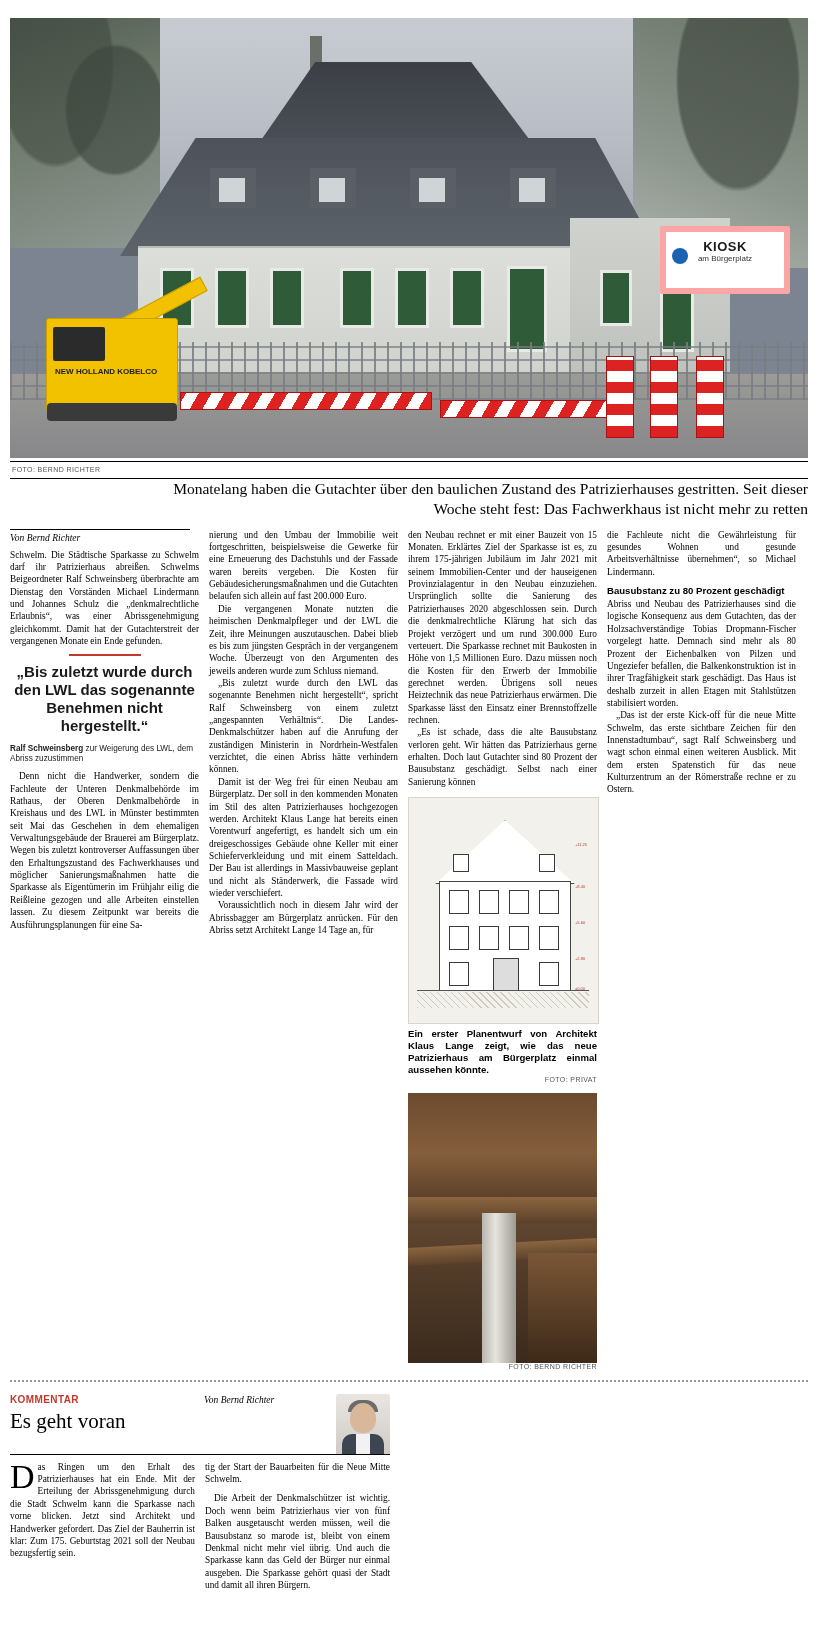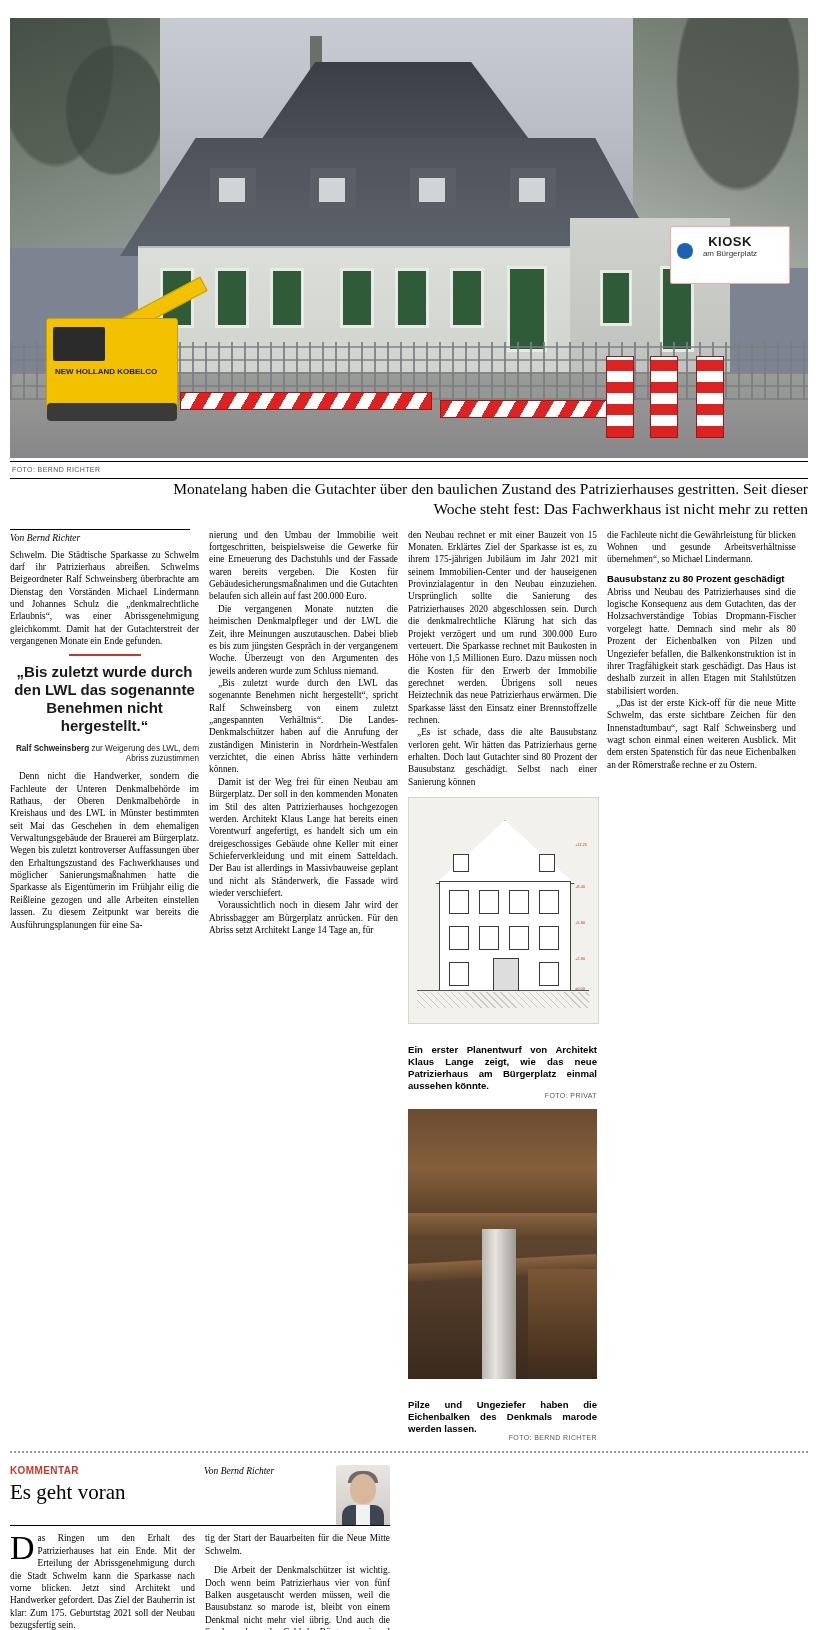--- a/index.html
+++ b/index.html
@@ -100,21 +100,21 @@
     background:
       repeating-linear-gradient(90deg, rgba(120,125,130,.85) 0 2px, rgba(0,0,0,0) 2px 13px),
       repeating-linear-gradient(0deg, rgba(120,125,130,.7) 0 2px, rgba(0,0,0,0) 2px 13px);
   }
   .barrier{
     position:absolute;height:16px;
     background:repeating-linear-gradient(-60deg,#d22 0 11px,#fff 11px 22px);
     border:1px solid #a11;
   }
   .kiosk{
-    position:absolute;right:18px;top:208px;width:118px;height:56px;background:#ffffff;border:1px solid #fca5a5;
+    position:absolute;right:18px;top:208px;width:118px;height:56px;background:#ffffff;border:6px solid #fca5a5;
     border-radius:2px;text-align:center;
   }
   .kiosk b{display:block;font:700 13px "Liberation Sans",sans-serif;color:#1b1b1b;margin-top:7px;letter-spacing:.5px;}
   .kiosk span{display:block;font:400 8px "Liberation Sans",sans-serif;color:#333;text-align:center;}
   .blue-dot{position:absolute;left:6px;top:16px;width:16px;height:16px;border-radius:50%;background:#1b63b0;}
 
   .photo-cap-bar{
     width:798px;box-sizing:border-box;
     border-top:1px solid #000;border-bottom:1px solid #000;
     padding:4px 2px 5px 2px;margin-top:3px;
@@ -166,21 +166,21 @@
   .col p{margin:0 0 0 0;text-indent:9px;}
   .col p.first{text-indent:0;}
 
   .pullquote{
     text-align:center;
     font:700 15px/1.22 "Liberation Sans",sans-serif;
     color:#1a1a1a;
     margin:7px 0 4px 0;
   }
   .pullquote-attr{
-    text-align:right;
+    text-align:left;
     font:400 8.2px/1.25 "Liberation Sans",sans-serif;
     color:#222;
     margin-bottom:6px;
     margin-top:8px;
   }
   .pullquote-attr b{font-weight:700;}
   .pq-rule{border-top:2px solid #c0392b;width:72px;margin:6px auto 7px auto;}
 
   .subhl{
     font:700 9.6px "Liberation Sans",sans-serif;
@@ -208,21 +208,21 @@
   .sk-door{position:absolute;background:#ddd;border:1px solid #3a3a3a;}
   .sk-ground{position:absolute;left:8px;top:192px;width:172px;height:1px;background:#555;}
   .sk-dim{position:absolute;font:400 4px "Liberation Sans",sans-serif;color:#b03a2e;}
   .sk-hatch{
     position:absolute;left:8px;top:194px;width:172px;height:16px;
     background:repeating-linear-gradient(45deg,#cfcabf 0 1px,rgba(0,0,0,0) 1px 5px);
   }
 
   .img-cap{
     font:700 9.6px/1.24 "Liberation Sans",sans-serif;
-    margin-top:20px;
+    margin-top:4px;
     color:#000;
   }
 
   
   .beamphoto{
     width:189px;height:270px;margin-top:10px;position:relative;overflow:hidden;
     background:linear-gradient(180deg,#4b3a2a 0%,#6b4f35 30%,#3a2a1d 100%);
   }
   .beam{
     position:absolute;background:linear-gradient(180deg,#8a6640,#5d412a);
@@ -403,29 +403,28 @@
         <div class="img-cap">Ein erster Planentwurf von Architekt Klaus Lange zeigt, wie das neue Patrizierhaus am Bürgerplatz einmal aussehen könnte.</div>
         <div class="credit" style="text-align:right">FOTO: PRIVAT</div>
 
         <div class="beamphoto">
           <div class="rock"></div>
           <div class="beam" style="left:0;top:104px;width:189px;height:26px;"></div>
           <div class="beam" style="left:0;top:150px;width:189px;height:18px;transform:rotate(-3deg);"></div>
           <div class="beam" style="left:120px;top:160px;width:69px;height:110px;background:linear-gradient(180deg,#7a5636,#3d2a1a);"></div>
           <div class="post"></div>
         </div>
-        <div class="img-cap">Pilze und Ungeziefer haben die Eichenbalken des Denkmals marode werden lassen.</div>
         <div class="credit" style="text-align:right">FOTO: BERND RICHTER</div>
       </div>
 
       <div class="col">
-        <p class="first">die Fachleute nicht die Gewährleistung für blicken Wohnen und gesunde Arbeitsverhältnisse übernehmen“, so Michael Lindermann.</p>
+        <p class="first">die Fachleute nicht die Gewährleistung für gesundes Wohnen und gesunde Arbeitsverhältnisse übernehmen“, so Michael Lindermann.</p>
         <div class="subhl">Bausubstanz zu 80 Prozent geschädigt</div>
         <p class="first">Abriss und Neubau des Patrizierhauses sind die logische Konsequenz aus dem Gutachten, das der Holzsachverständige Tobias Dropmann-Fischer vorgelegt hatte. Demnach sind mehr als 80 Prozent der Eichenbalken von Pilzen und Ungeziefer befallen, die Balkenkonstruktion ist in ihrer Tragfähigkeit stark geschädigt. Das Haus ist deshalb zurzeit in allen Etagen mit Stahlstützen stabilisiert worden.</p>
-        <p>„Das ist der erste Kick-off für die neue Mitte Schwelm, das erste sichtbare Zeichen für den Innenstadtumbau“, sagt Ralf Schweinsberg und wagt schon einmal einen weiteren Ausblick. Mit dem ersten Spatenstich für das neue Eichenbalken an der Römerstraße rechne er zu Ostern.</p>
+        <p>„Das ist der erste Kick-off für die neue Mitte Schwelm, das erste sichtbare Zeichen für den Innenstadtumbau“, sagt Ralf Schweinsberg und wagt schon einmal einen weiteren Ausblick. Mit dem ersten Spatenstich für das neue Kulturzentrum an der Römerstraße rechne er zu Ostern.</p>
       </div>
     </div>
 
     <div class="dotted"></div>
 
     <div class="komm-wrap">
       <div class="komm-head">
         <div style="flex:1">
           <div class="komm-label">KOMMENTAR</div>
           <div class="komm-title">Es geht voran</div>

